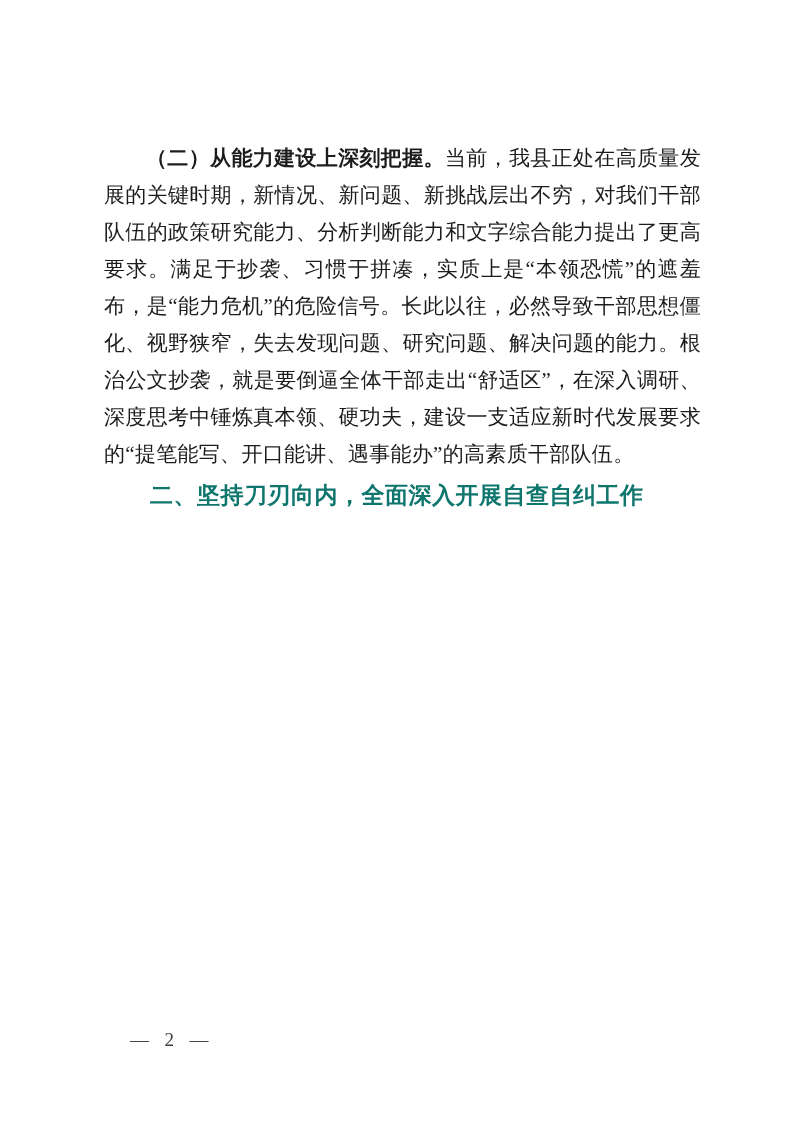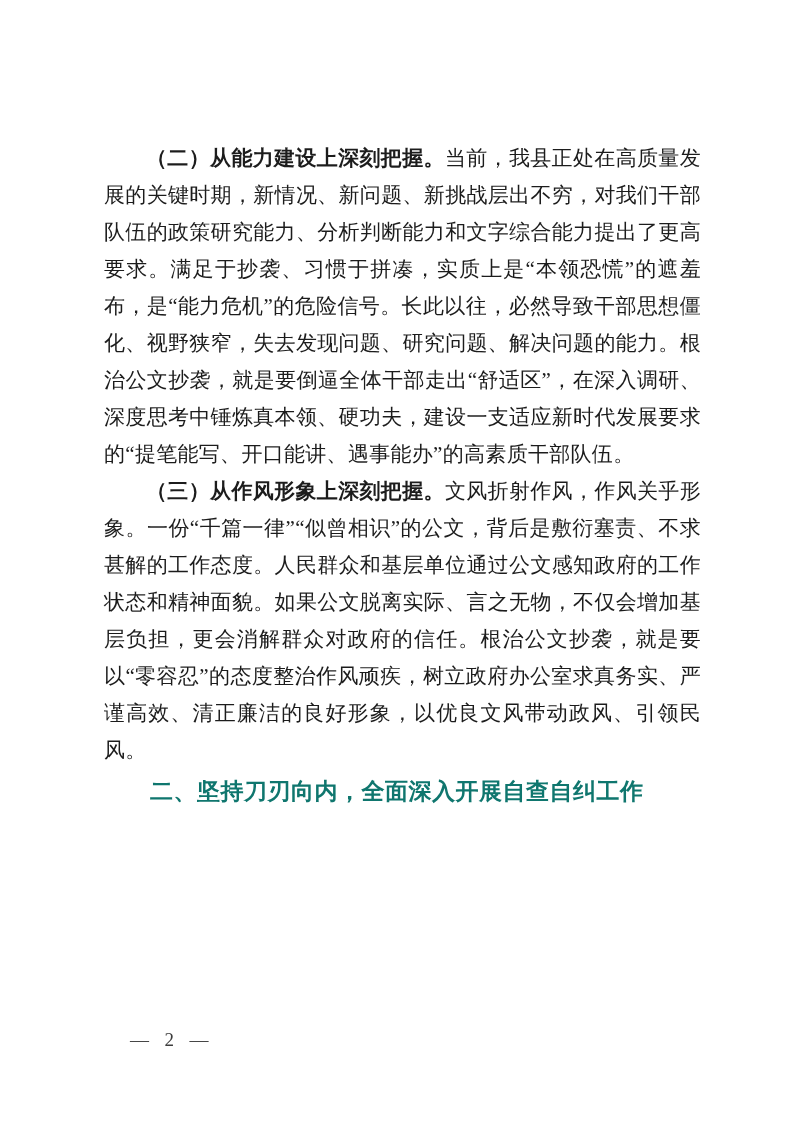--- a/index.html
+++ b/index.html
@@ -59,21 +59,20 @@
 </style>
 </head>
 <body>
 
 <div class="page">
 
   <div class="doc-body">
 
     <p class="para"><span class="lead">（二）从能力建设上深刻把握。</span><span>当前，我县正处在高质量发展的关键时期，新情况、新问题、新挑战层出不穷，对我们干部队伍的政策研究能力、分析判断能力和文字综合能力提出了更高要求。满足于抄袭、习惯于拼凑，实质上是“本领恐慌”的遮羞布，是“能力危机”的危险信号。长此以往，必然导致干部思想僵化、视野狭窄，失去发现问题、研究问题、解决问题的能力。根治公文抄袭，就是要倒逼全体干部走出“舒适区”，在深入调研、深度思考中锤炼真本领、硬功夫，建设一支适应新时代发展要求的“提笔能写、开口能讲、遇事能办”的高素质干部队伍。</span></p>
 
-    <p class="para"><span class="lead">（三）从作风形象上深刻把握。</span><span>文风折射作风，作风关乎形象。一份“千篇一律”“似曾相识”的公文，背后是敷衍塞责、不求甚解的工作态度。人民群众和基层单位通过公文感知政府的工作状态和精神面貌。如果公文脱离实际、言之无物，不仅会增加基层负担，更会消解群众对政府的信任。根治公文抄袭，就是要以“零容忍”的态度整治作风顽疾，树立政府办公室求真务实、严谨高效、清正廉洁的良好形象，以优良文风带动政风、引领民风。</span></p>
 
     <h2 class="section-heading">二、坚持刀刃向内，全面深入开展自查自纠工作</h2>
 
 
   </div>
 
   <div class="page-footer">—  2  —</div>
 
 </div>
 

